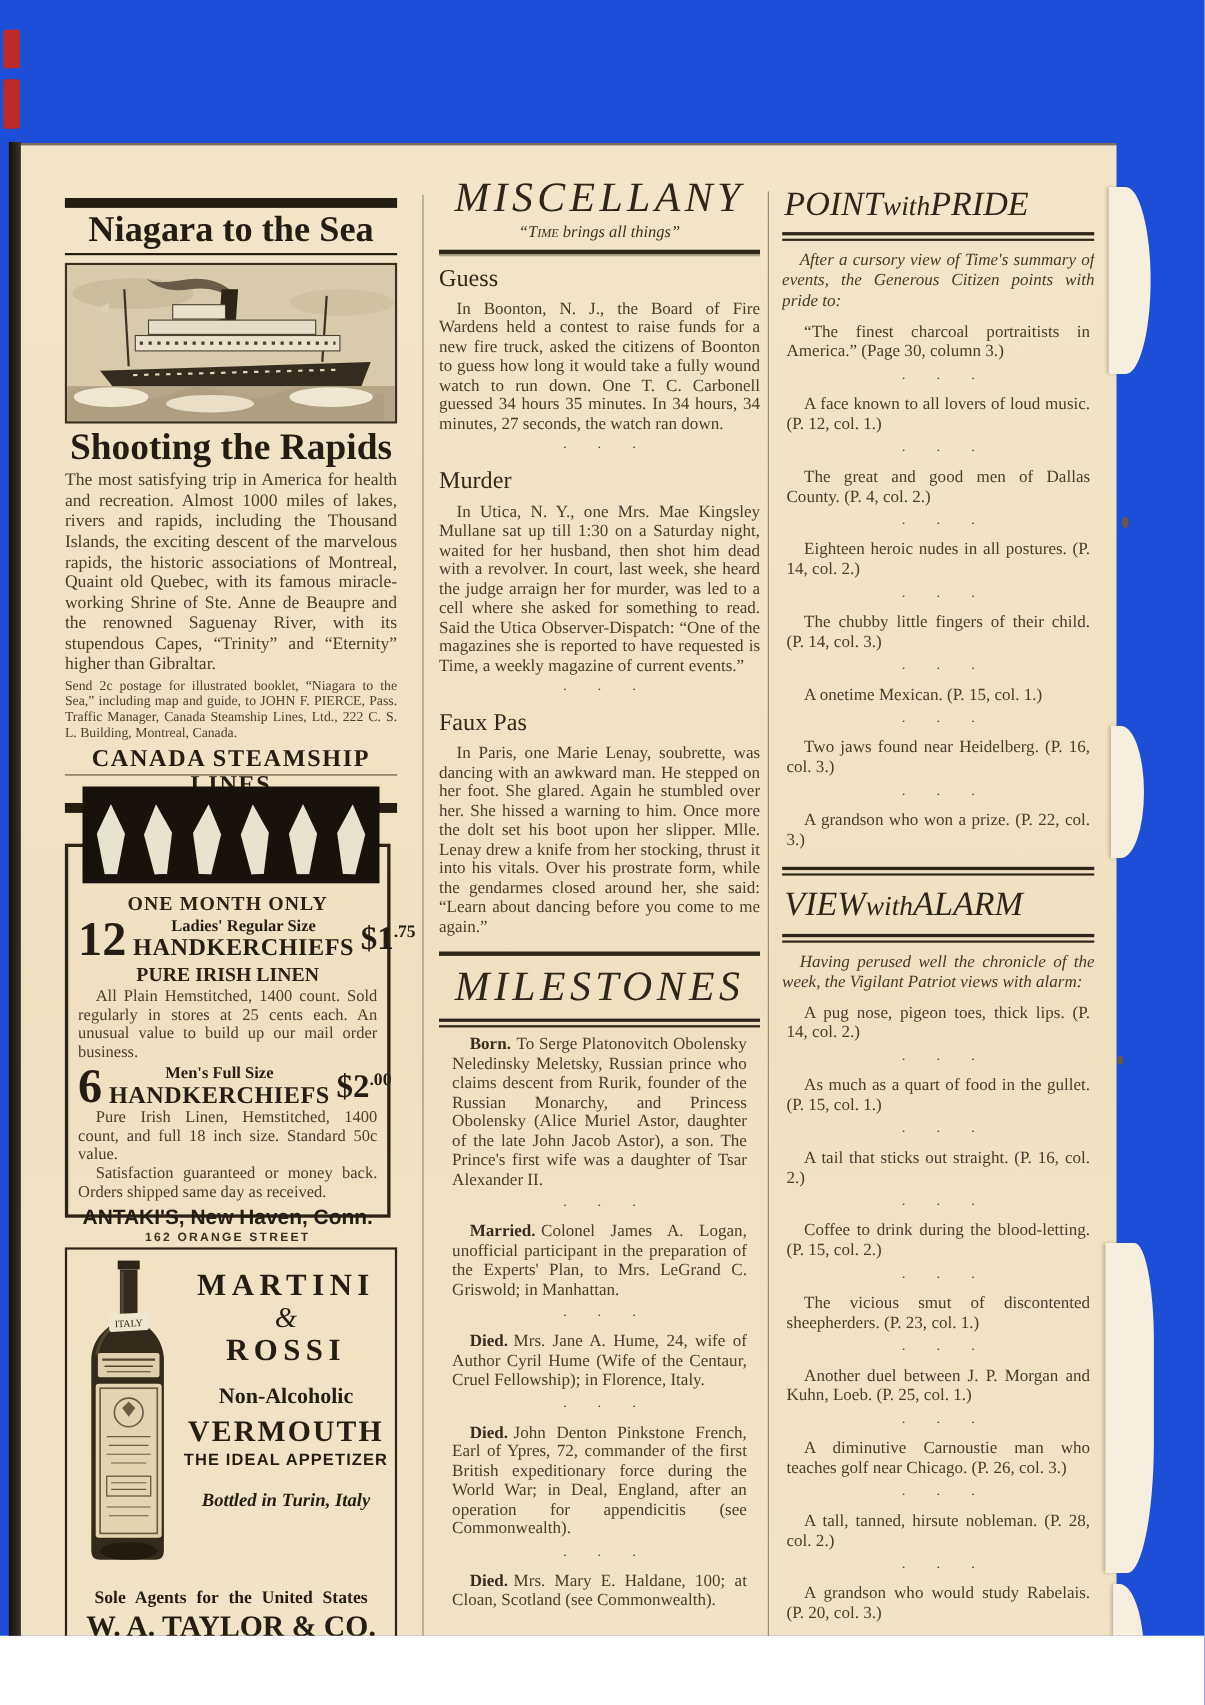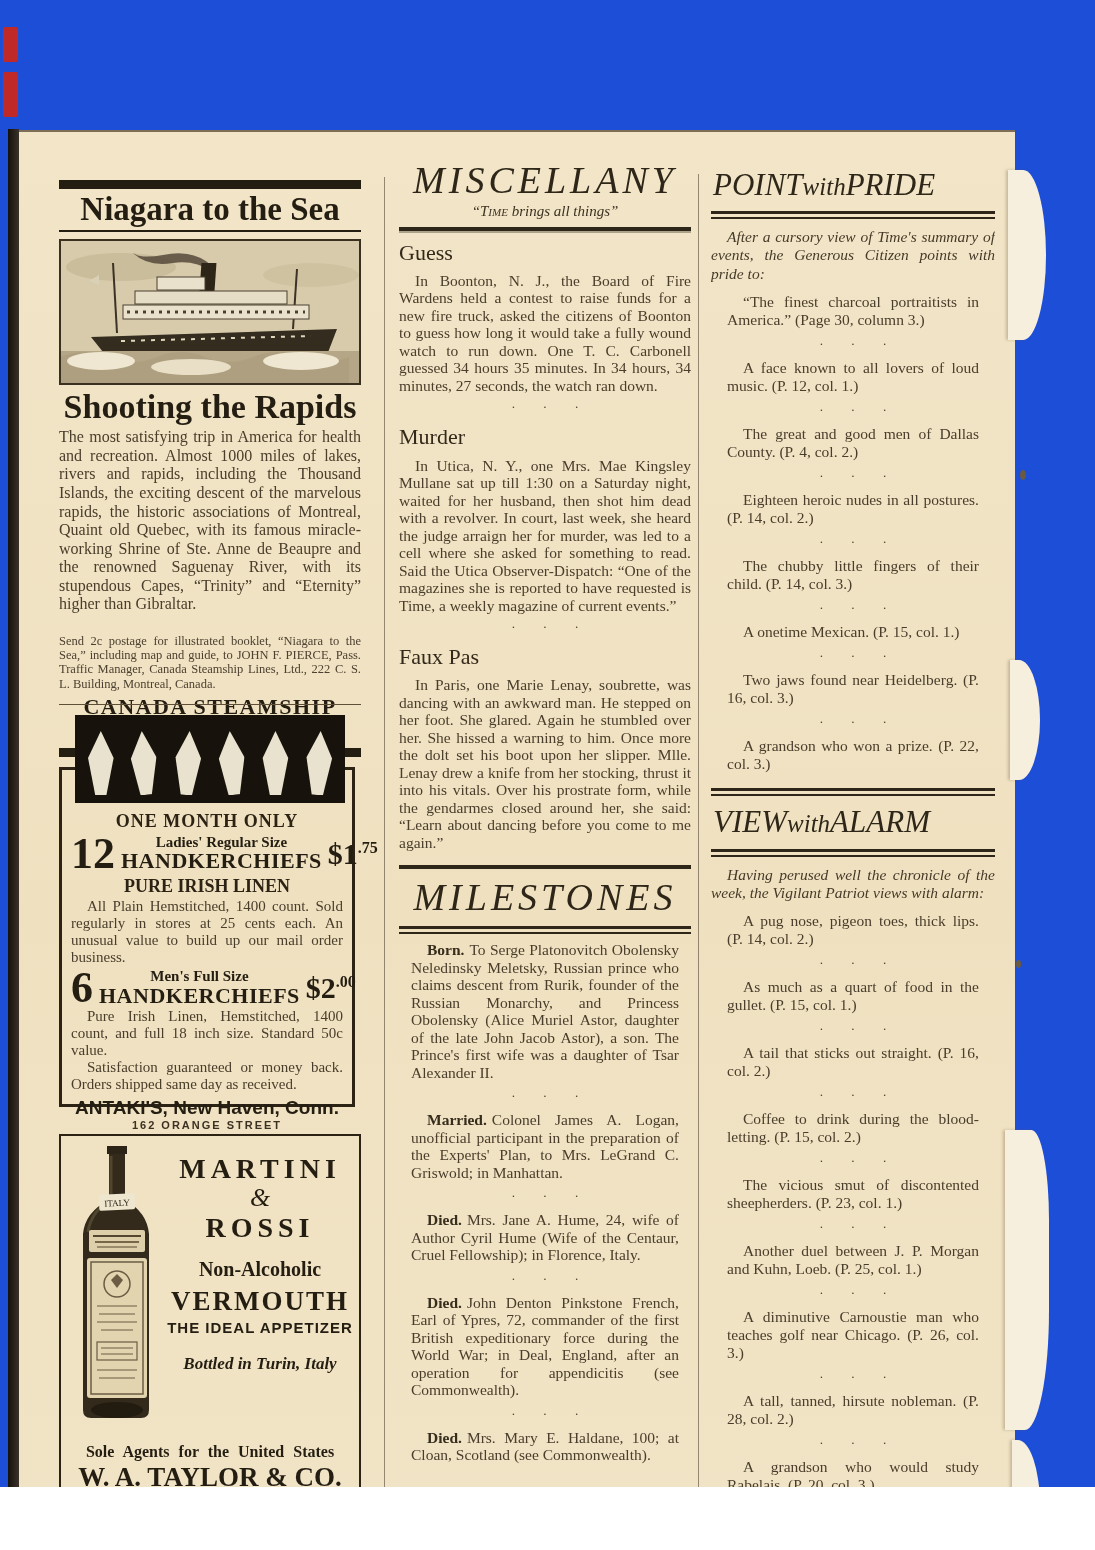--- a/index.html
+++ b/index.html
@@ -35,21 +35,21 @@
   .dots{text-align:center;color:#4c4030;font-size:13px;letter-spacing:12px;margin:5px 0 3px;text-indent:12px;}
   .lead{font-weight:bold;color:#372d1d;margin-right:5px;}
 
   
   .left-col{position:absolute;left:40px;top:0;width:302px;height:1420px;}
   .bar{height:9px;background:#241d12;}
   .ad-steamship{position:absolute;left:0;top:48px;width:302px;}
   .ad-steamship h2.n1{margin:3px 0 0;font:bold 33px/1.08 "Liberation Serif",serif;color:#241d12;text-align:center;border-bottom:2px solid #241d12;padding-bottom:2px;}
   .ship-frame{margin:7px 0 4px;border:2px solid #3a3020;background:#d9cdae;height:142px;overflow:hidden;}
   .ad-steamship h2.n2{margin:2px 0 4px;font:bold 34px/1.05 "Liberation Serif",serif;color:#241d12;text-align:center;letter-spacing:0px;}
-  .fine{font:12.5px/1.14 "Liberation Serif",serif;color:#4c4030;text-align:justify;margin:20px 0 4px;}
+  .fine{font:12.5px/1.14 "Liberation Serif",serif;color:#4c4030;text-align:justify;margin:2px 0 4px;}
   .csl{font:bold 22px/1.1 "Liberation Serif",serif;letter-spacing:1.5px;color:#241d12;text-align:center;margin:4px 0 5px;}
 
   .ad-hanky{position:absolute;left:0;top:572px;width:302px;height:414px;border-top:1px solid #5e4f38;}
   .hanky-photo{position:absolute;left:16px;top:10px;width:270px;height:88px;background:#17130c;z-index:2;
                display:flex;align-items:flex-end;justify-content:space-around;padding:6px 4px 8px;box-sizing:border-box;}
   .kerchief{width:40px;height:64px;background:#e9e2cf;clip-path:polygon(50% 0,82% 42%,64% 100%,36% 100%,18% 42%);}
   .kerchief:nth-child(2n){transform:rotate(-4deg);}
   .kerchief:nth-child(3n){transform:rotate(3deg);}
   .hanky-box{position:absolute;left:0;top:62px;width:296px;height:340px;border:3px solid #2c2315;padding:44px 9px 6px;box-sizing:border-box;background:transparent;}
   .offer{font:bold 18px/1.1 "Liberation Serif",serif;text-align:center;color:#2c2315;letter-spacing:1px;margin-top:-2px;}
@@ -96,21 +96,21 @@
            font:bold 12.5px/1.3 "Liberation Serif",serif;color:#3c321f;padding-top:2px;text-align:center;}
   .pageno{position:absolute;left:32px;top:1368px;font:italic 19px/1 "Liberation Serif",serif;color:#3c321f;}
 
   
   .right-col{position:absolute;left:692px;top:36px;width:284px;height:1352px;overflow:hidden;}
   .spread-title{display:flex;justify-content:flex-start;align-items:baseline;
                 font:italic 31px/1.1 "Liberation Serif",serif;color:#2e2719;padding:0 2px;}
   .spread-title .with{font-size:25px;}
   .right-col .dbl-rule{margin:9px 0;}
   .intro{font:italic 15.5px/1.18 "Liberation Serif",serif;color:#453a28;text-align:justify;text-indent:16px;margin:8px 0 10px;}
-  .item{font:15.5px/1.16 "Liberation Serif",serif;color:#493d2b;text-align:justify;text-indent:16px;margin:7px 16px;}
+  .item{font:15.5px/1.16 "Liberation Serif",serif;color:#493d2b;text-align:justify;text-indent:16px;margin:7px 4px;}
   .right-col .dots{margin:3px 0;}
   .alarm-head{margin-top:16px;}
 </style>
 </head>
 <body>
 
 <div class="canvas">
   <div class="redmark m1"></div>
   <div class="redmark m2"></div>
   <div class="spine"></div>

